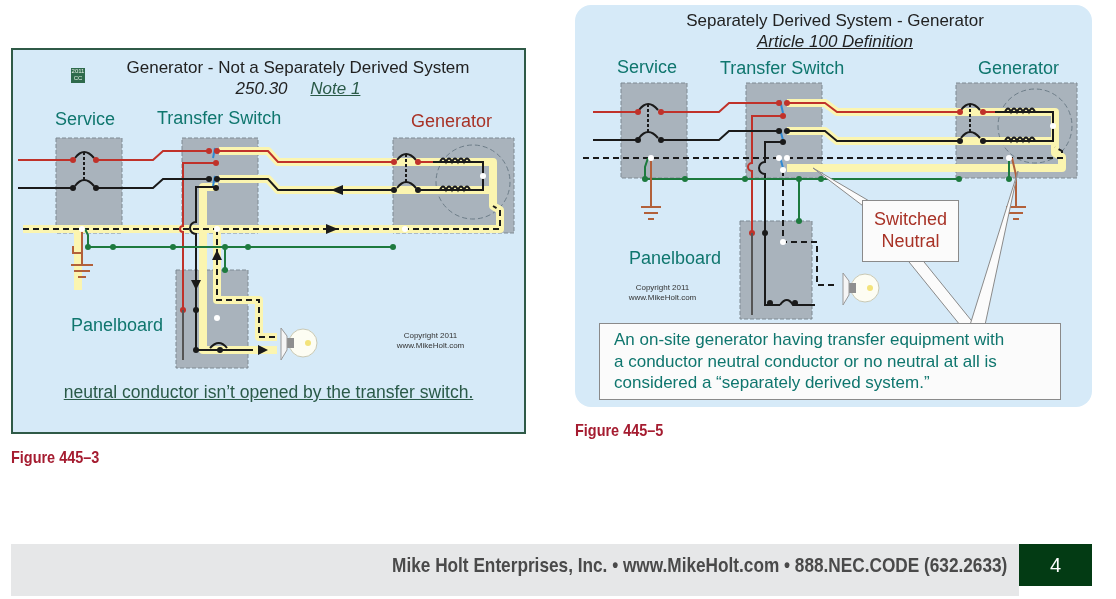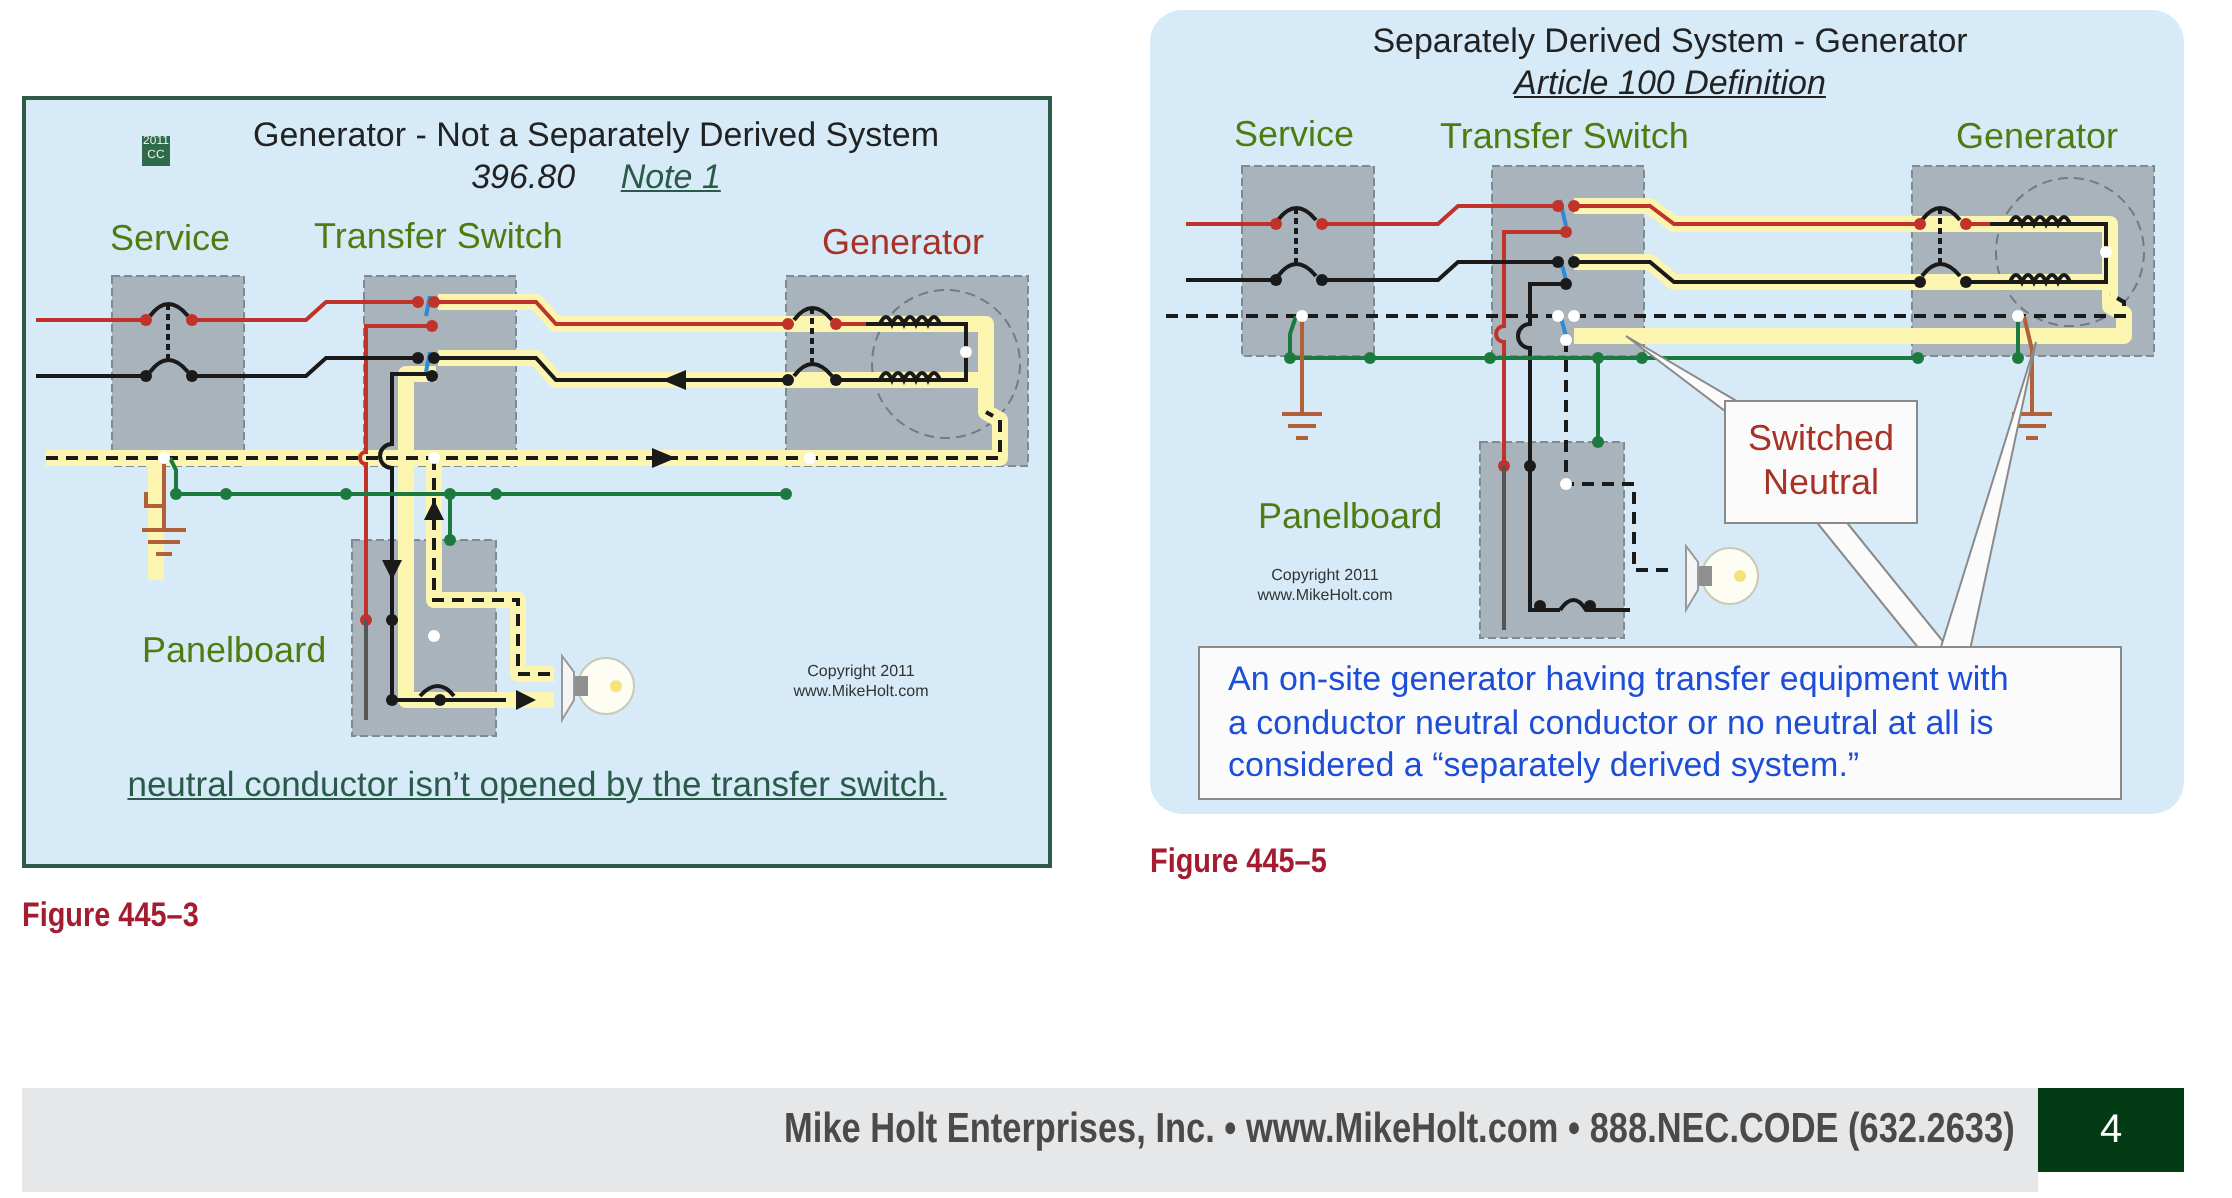--- a/index.html
+++ b/index.html
@@ -4,29 +4,29 @@
 <style>
   html, body { margin:0; padding:0; background:#ffffff; }
   body { width:1116px; height:599px; position:relative; overflow:hidden; font-family:"Liberation Sans", sans-serif; }
   .panel { position:absolute; background:#d6eaf8; }
   #fig1 { left:11px; top:48px; width:511px; height:382px; border:2px solid #2f5a47; }
   #fig2 { left:575px; top:5px; width:517px; height:402px;border-radius:16px; }
   svg { position:absolute; left:0; top:0; }
   .t { position:absolute; white-space:nowrap; }
   .title { color:#222; font-size:17px; text-align:center; }
   .sub { color:#222; font-size:17px; font-style:italic; text-align:center; }
-  .lbl-blue { color:#4d7c0f; font-size:18px; }
+  .lbl-blue { color:#0f766e; font-size:18px; }
   .lbl-red { color:#a83226; font-size:18px; }
   .copy { color:#333; font-size:8px; text-align:center; line-height:10px; }
   .caption1 { color:#2a5a48; font-size:17.5px; text-align:center; text-decoration:underline; line-height:21px; }
   .fig-label { position:absolute; color:#a51c30; font-size:17px; font-weight:bold; font-family:"Liberation Sans Narrow","Liberation Sans", sans-serif; transform:scaleX(0.85); transform-origin:left; }
   .cc { position:absolute; left:58px; top:18px; width:14px; height:15px; background:#2e6a4c; color:#e8f2e8; font-size:6px; line-height:7px; text-align:center; }
   .callout { position:absolute; background:#fbfbfb; border:1px solid #8a8a8a; }
   .sw-text { color:#a83226; font-size:18px; text-align:center; line-height:22px; }
-  .note-text { color:#1d4ed8; font-size:17px; line-height:21.5px; }
+  .note-text { color:#0f766e; font-size:17px; line-height:21.5px; }
   #footer { position:absolute; left:11px; top:544px; width:1008px; height:52px; background:#e6e7e8; }
   #footer-text { position:absolute; right:12px; top:9px; font-size:21px; font-weight:bold; color:#4a4a4a; transform:scaleX(0.82); transform-origin:right; white-space:nowrap; }
   #page-num { position:absolute; left:1019px; top:544px; width:73px; height:42px; background:#033b14; color:#fff; font-size:20px; text-align:center; line-height:42px; }
 </style>
 </head>
 <body>
 
 <div id="fig1" class="panel">
   <svg width="511" height="382" viewBox="0 0 511 382">
 
@@ -140,21 +140,21 @@
       <circle cx="295" cy="293" r="3" fill="#f3e37a"></circle>
     </g>
   </svg>
 
   <div class="cc">
     <div>2011</div>
     <div>CC</div>
   </div>
   <div class="t title" style="left:85px; top:8px; width:400px;">Generator - Not a Separately Derived System</div>
   <div class="t sub" style="left:85px; top:29px; width:400px;">
-    <span>396.80</span>
+    <span>250.30</span>
     <span style="text-decoration:underline; color:#2a5a48;margin-left:18px;">Note 1</span>
   </div>
   <div class="t lbl-blue" style="left:42px; top:59px;">Service</div>
   <div class="t lbl-blue" style="left:144px; top:58px;">Transfer Switch</div>
   <div class="t lbl-red" style="left:398px; top:61px;">Generator</div>
   <div class="t lbl-blue" style="left:58px; top:265px;">Panelboard</div>
   <div class="t copy" style="left:370px; top:281px; width:95px;">
     <div>Copyright 2011</div>
     <div>www.MikeHolt.com</div>
   </div>

